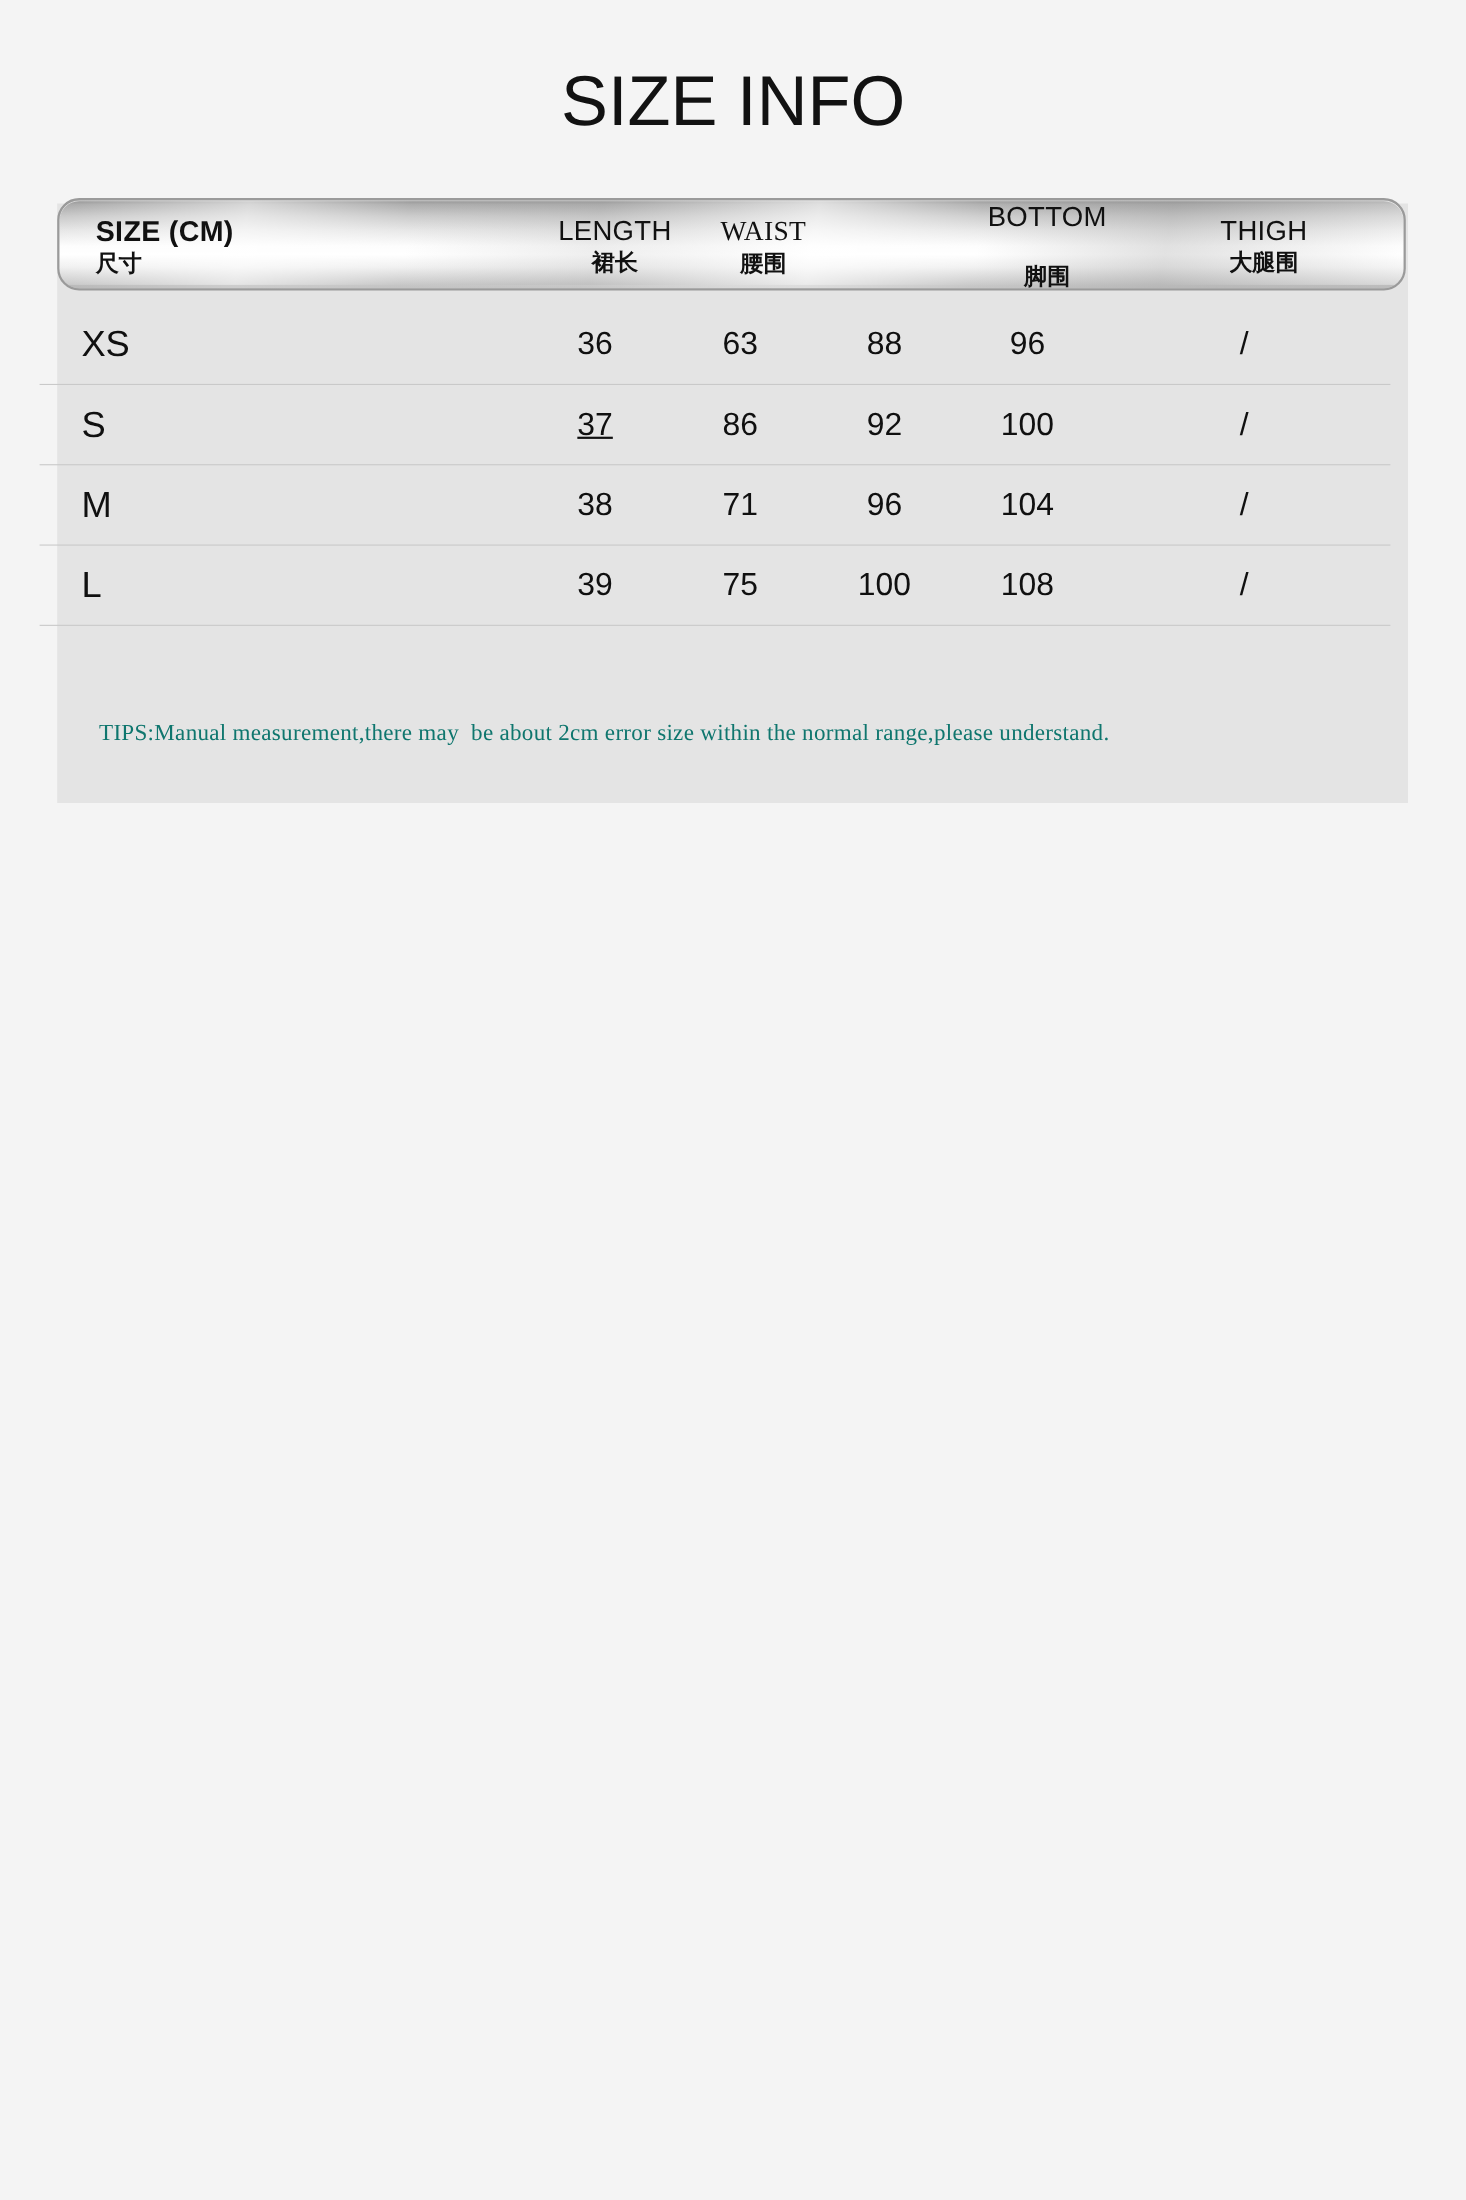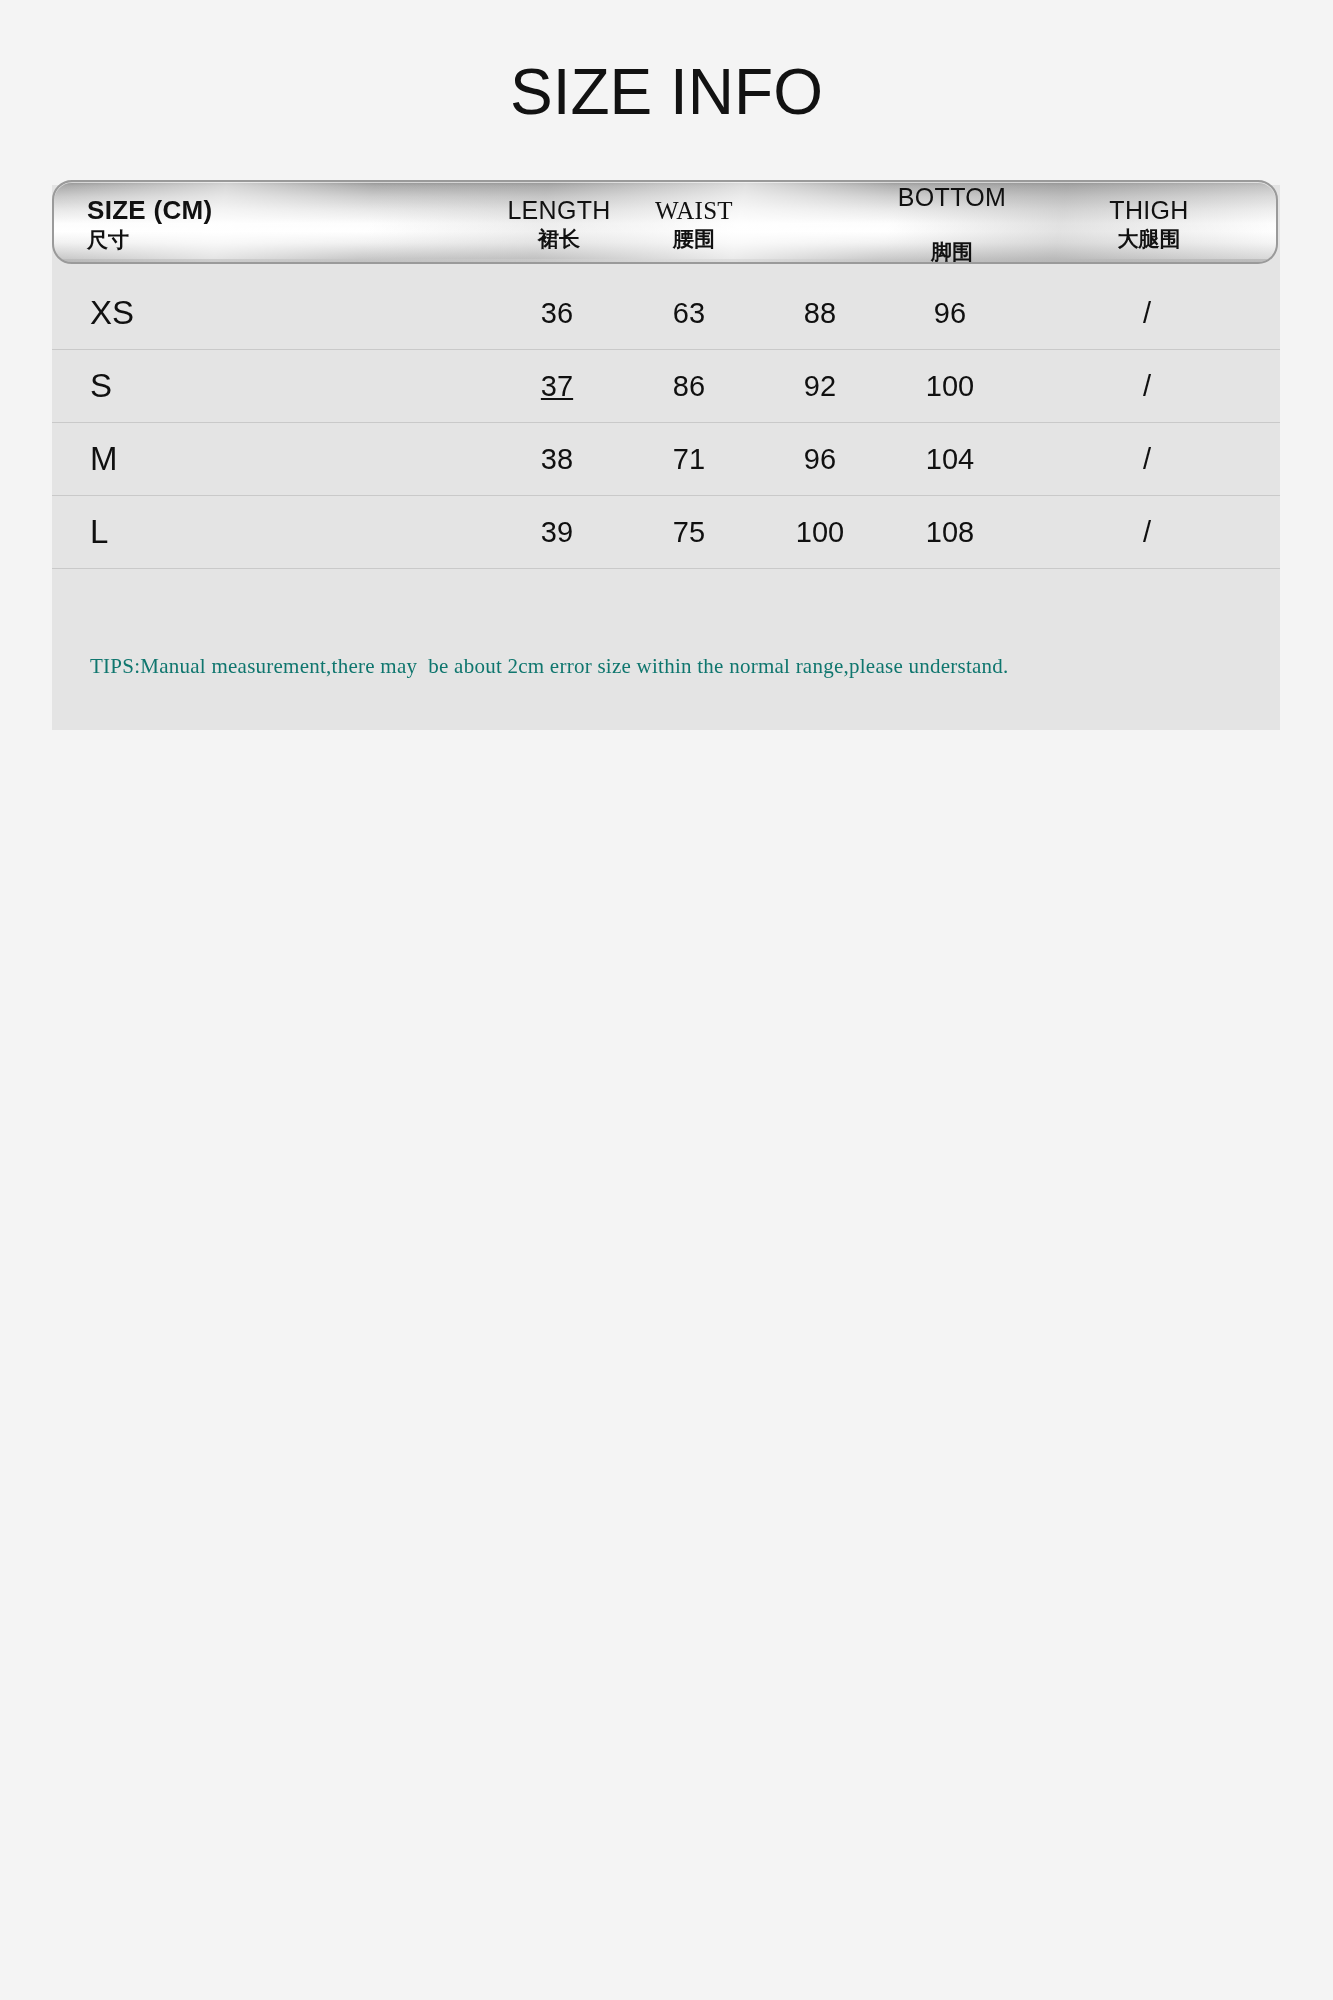--- a/index.html
+++ b/index.html
@@ -121,21 +121,21 @@
     align-items: flex-start;
     left: 33px;
     width: 340px;
   }
   .hcell.first .en { font-size: 26px; font-weight: 700; }
   .hcell.first .cn { font-size: 21px; font-weight: 700; }
 
   
   .rows {
     position: absolute;
-    left: 52px;
+    left: 36px;
     top: 277px;
     width: 1228px;
   }
   .row {
     position: relative;
     height: 72px;
     border-bottom: 1px solid #c9c9c9;
   }
   .row .cell {
     position: absolute;

